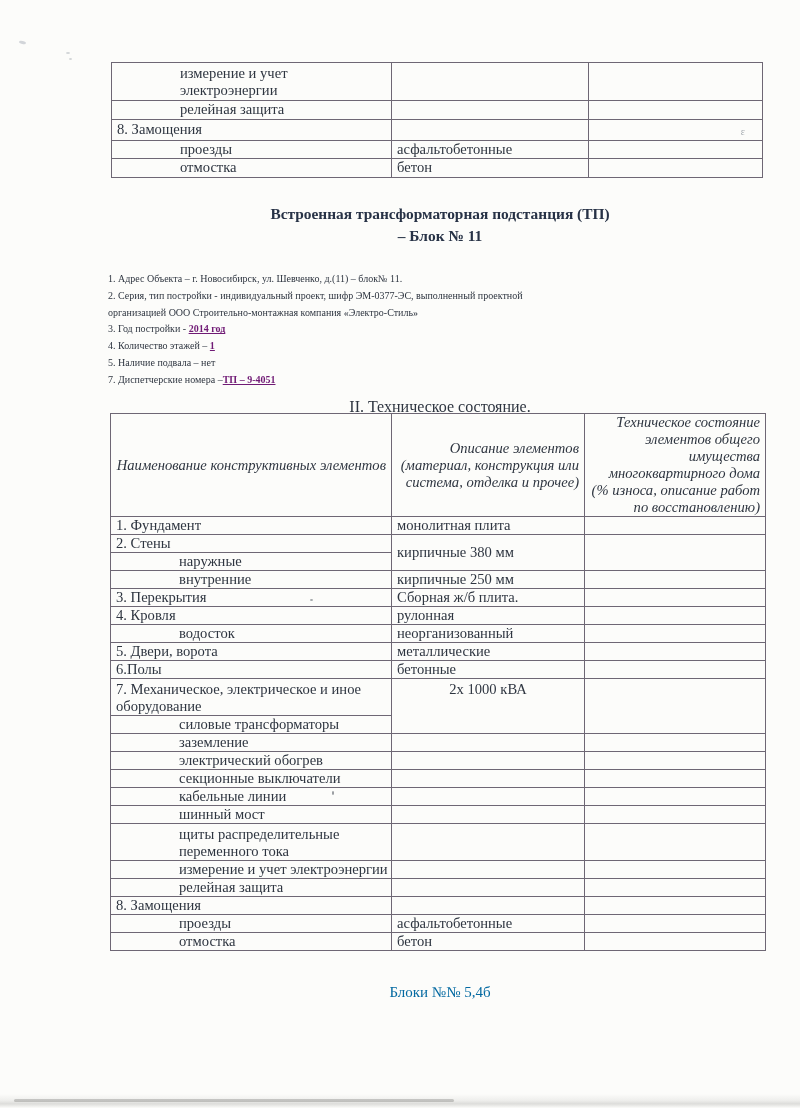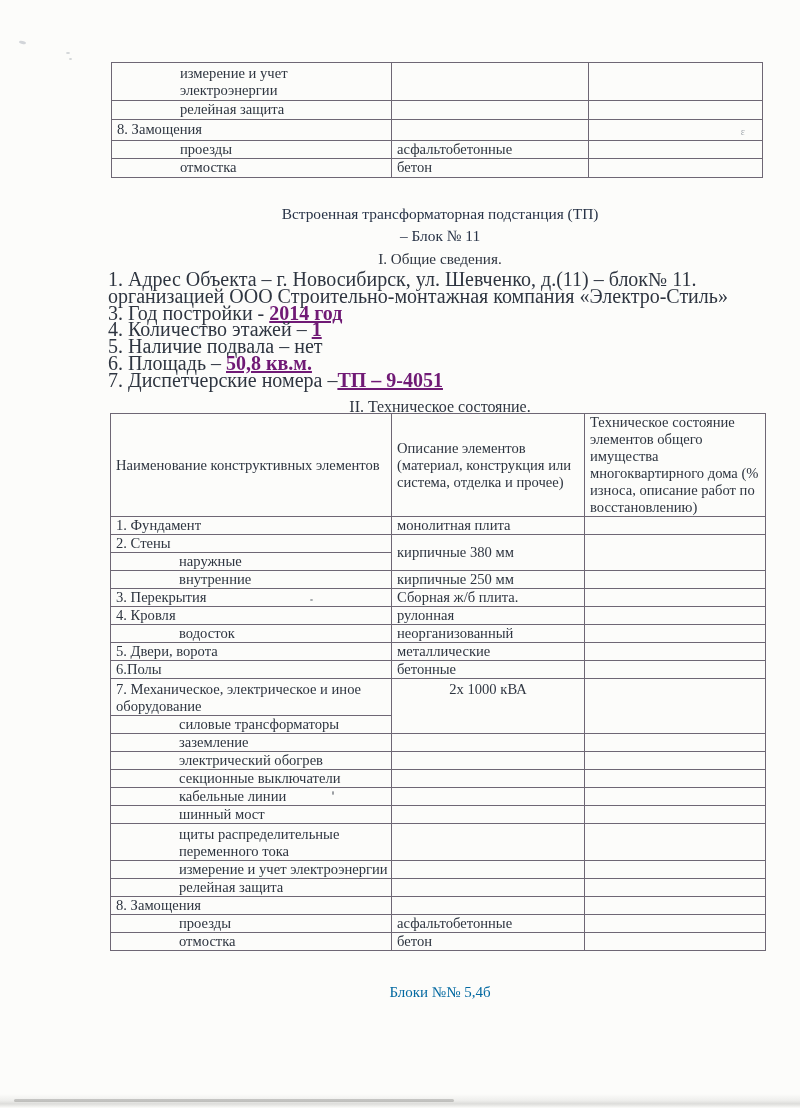--- a/index.html
+++ b/index.html
@@ -34,36 +34,37 @@
   td.desc{padding-left:7px;}
   tr.double td{vertical-align:top;padding-top:2px;}
   td.vb{vertical-align:bottom;padding-bottom:2px;margin-left:32px;}
   td.ctr{text-align:center;}
   .t-top tr{height:18.5px;}
   .t-top tr.double{height:38px;}
   .t-main tr{height:18px;}
   .t-main tr.double{height:35px;}
   .t-main tr.hrow{height:97px;}
   td.hdr{
-    vertical-align:top;text-align:left;
+    vertical-align:top;text-align:right;
     font-size:14px;line-height:16.2px;
     padding-top:2px;
+    font-style:italic;
   }
   .state-mark{
     float:right;margin-right:12px;margin-top:3px;
     font-size:10px;color:#8b939b;opacity:.8;
   }
   
   .centerband{position:absolute;left:90px;width:700px;text-align:center;}
-  .doc-title{top:203px;font-weight:normal;font-size:15.4px;line-height:22px;color:#273246;}
+  .doc-title{top:203px;font-weight:bold;font-size:15.4px;line-height:22px;color:#273246;}
   .h-general{top:250px;font-size:15.2px;}
   .h-technical{top:398px;font-size:16px;}
   .info-list{
     position:absolute;left:108px;top:271px;width:640px;
-    font-size:20px;line-height:16.8px;
+    font-size:10px;line-height:16.8px;
   }
   .info-list b{color:#701a75;text-decoration:underline;}
   .footer-title{top:984px;font-weight:normal;font-size:15px;color:#0369a1;}
   
   .artifact{position:absolute;border-radius:50%;}
   .scan-band{
     position:absolute;left:0;top:1094px;width:800px;height:14px;
     background:linear-gradient(to bottom,
       rgba(0,0,0,0) 0%,
       rgba(122,122,118,.10) 45%,
@@ -121,40 +122,37 @@
           <td class="state"></td>
         </tr>
       </tbody>
   </table>
 
   <div class="centerband doc-title">
     <div>Встроенная трансформаторная подстанция (ТП)</div>
     <div>– Блок № 11</div>
   </div>
 
-  <div class="centerband h-general">I. Общие сведения.</div>
 
   <div class="info-list">
       <div>
         <div>1. Адрес Объекта – г. Новосибирск, ул. Шевченко, д.(11) – блок№ 11.</div>
       </div>
       <div>
+        <div>2. Серия, тип постройки - индивидуальный проект, шифр ЭМ-0377-ЭС, выполненный проектной</div>
         <div>организацией  ООО Строительно-монтажная компания «Электро-Стиль»</div>
       </div>
       <div>
         <div>3. Год постройки - <b>2014 год</b></div>
       </div>
       <div>
         <div>4. Количество этажей – <b>1</b></div>
       </div>
       <div>
         <div>5. Наличие подвала – нет</div>
-      </div>
-      <div>
-        <div>6. Площадь – <b>50,8 кв.м.</b></div>
       </div>
       <div>
         <div>7. Диспетчерские номера –<b>ТП – 9-4051</b></div>
       </div>
     </div>
 
   <div class="centerband h-technical">II. Техническое состояние.</div>
 
   <table class="doc t-main" style="left:110px;top:413px;width:655px;">
     <colgroup>

